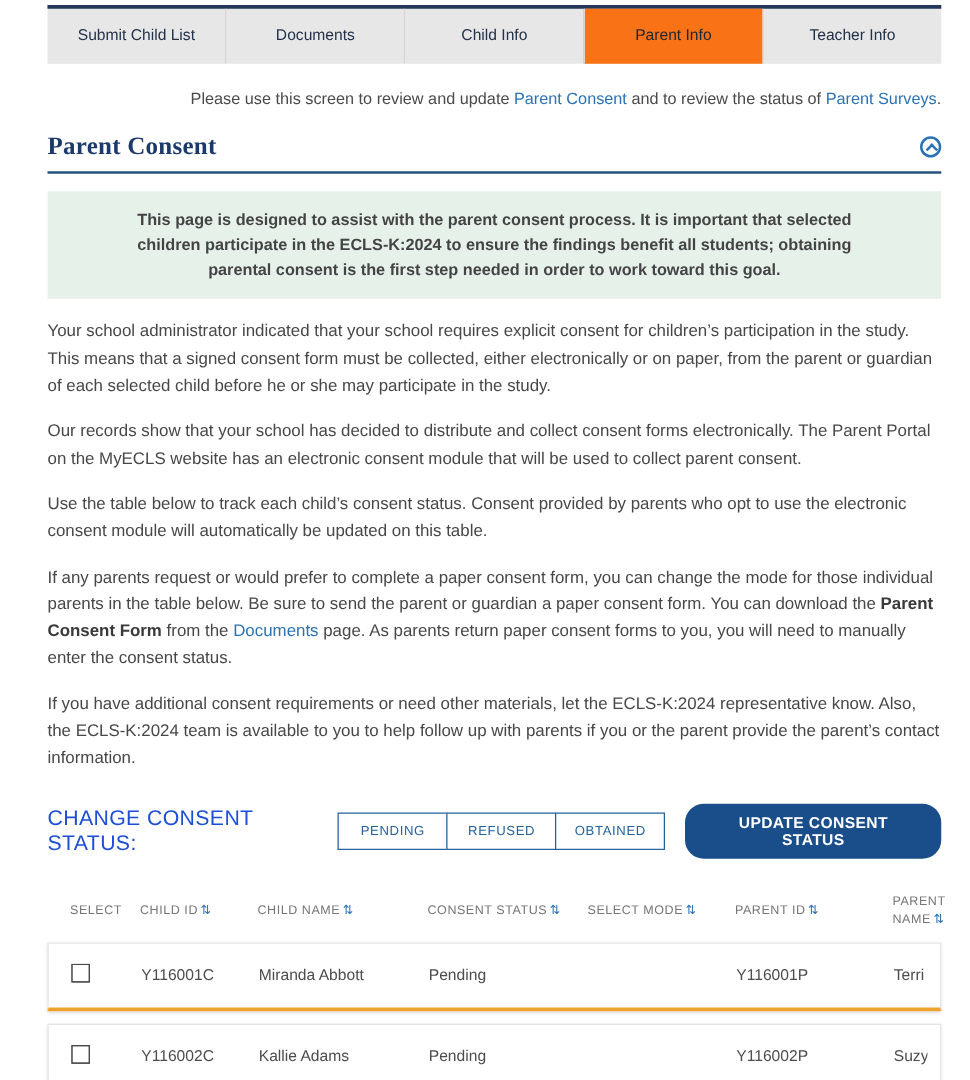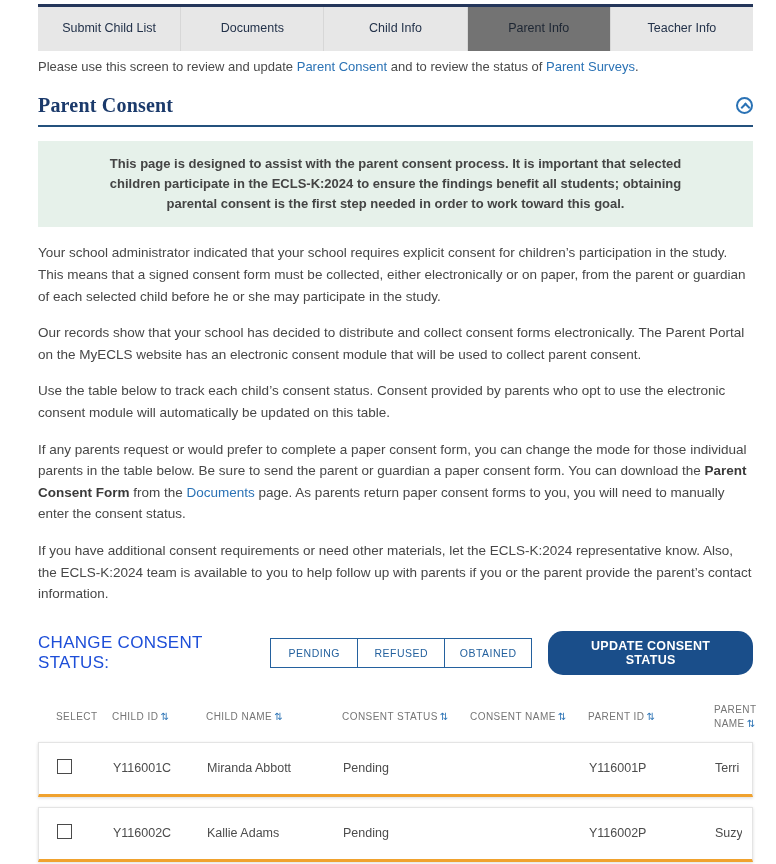--- a/index.html
+++ b/index.html
@@ -21,27 +21,28 @@
     justify-content: center;
     text-align: center;
     font-size: 12.5px;
     color: #23324a;
     padding: 5px 8px;
     border-left: 1px solid #d7d7d7;
     cursor: pointer;
     line-height: 1.25;
   }
   .tab:first-child { border-left: none; }
-  .tab.active { background: #737373; color: #1d2633; }
+  .tab.active { background: #f97316; color: #1d2633; }
 
   
   .intro {
-    margin-top: 8px;
+    margin-top: 20px;
     font-size: 13px;
     color: #4a4a4a;
+    text-align: right;
   }
   .link { color: #2a72b5; text-decoration: none; cursor: pointer; }
 
   
   .section-header {
     margin-top: 20px;
     display: flex;
     align-items: center;
     justify-content: space-between;
     border-bottom: 2px solid #24517d;
@@ -218,21 +219,21 @@
     <button class="update-btn">UPDATE CONSENT STATUS</button>
   </div>
 
   <div class="consent-table">
 
     <div class="grid-row thead">
       <div class="th">SELECT</div>
       <div class="th"><span>CHILD ID</span><span class="sort">⇅</span></div>
       <div class="th"><span>CHILD NAME</span><span class="sort">⇅</span></div>
       <div class="th"><span>CONSENT STATUS</span><span class="sort">⇅</span></div>
-      <div class="th"><span>CONSENT NAME</span><span class="sort">⇅</span></div>
+      <div class="th"><span>SELECT MODE</span><span class="sort">⇅</span></div>
       <div class="th"><span>PARENT ID</span><span class="sort">⇅</span></div>
       <div class="th"><span>PARENT NAME</span><span class="sort">⇅</span></div>
     </div>
 
     <div class="grid-row data-row">
       <div class="cell"><input type="checkbox" class="row-checkbox" style=""></div>
       <div class="cell">Y116001C</div>
       <div class="cell">Miranda Abbott</div>
       <div class="cell">Pending</div>
       <div class="cell"></div>

